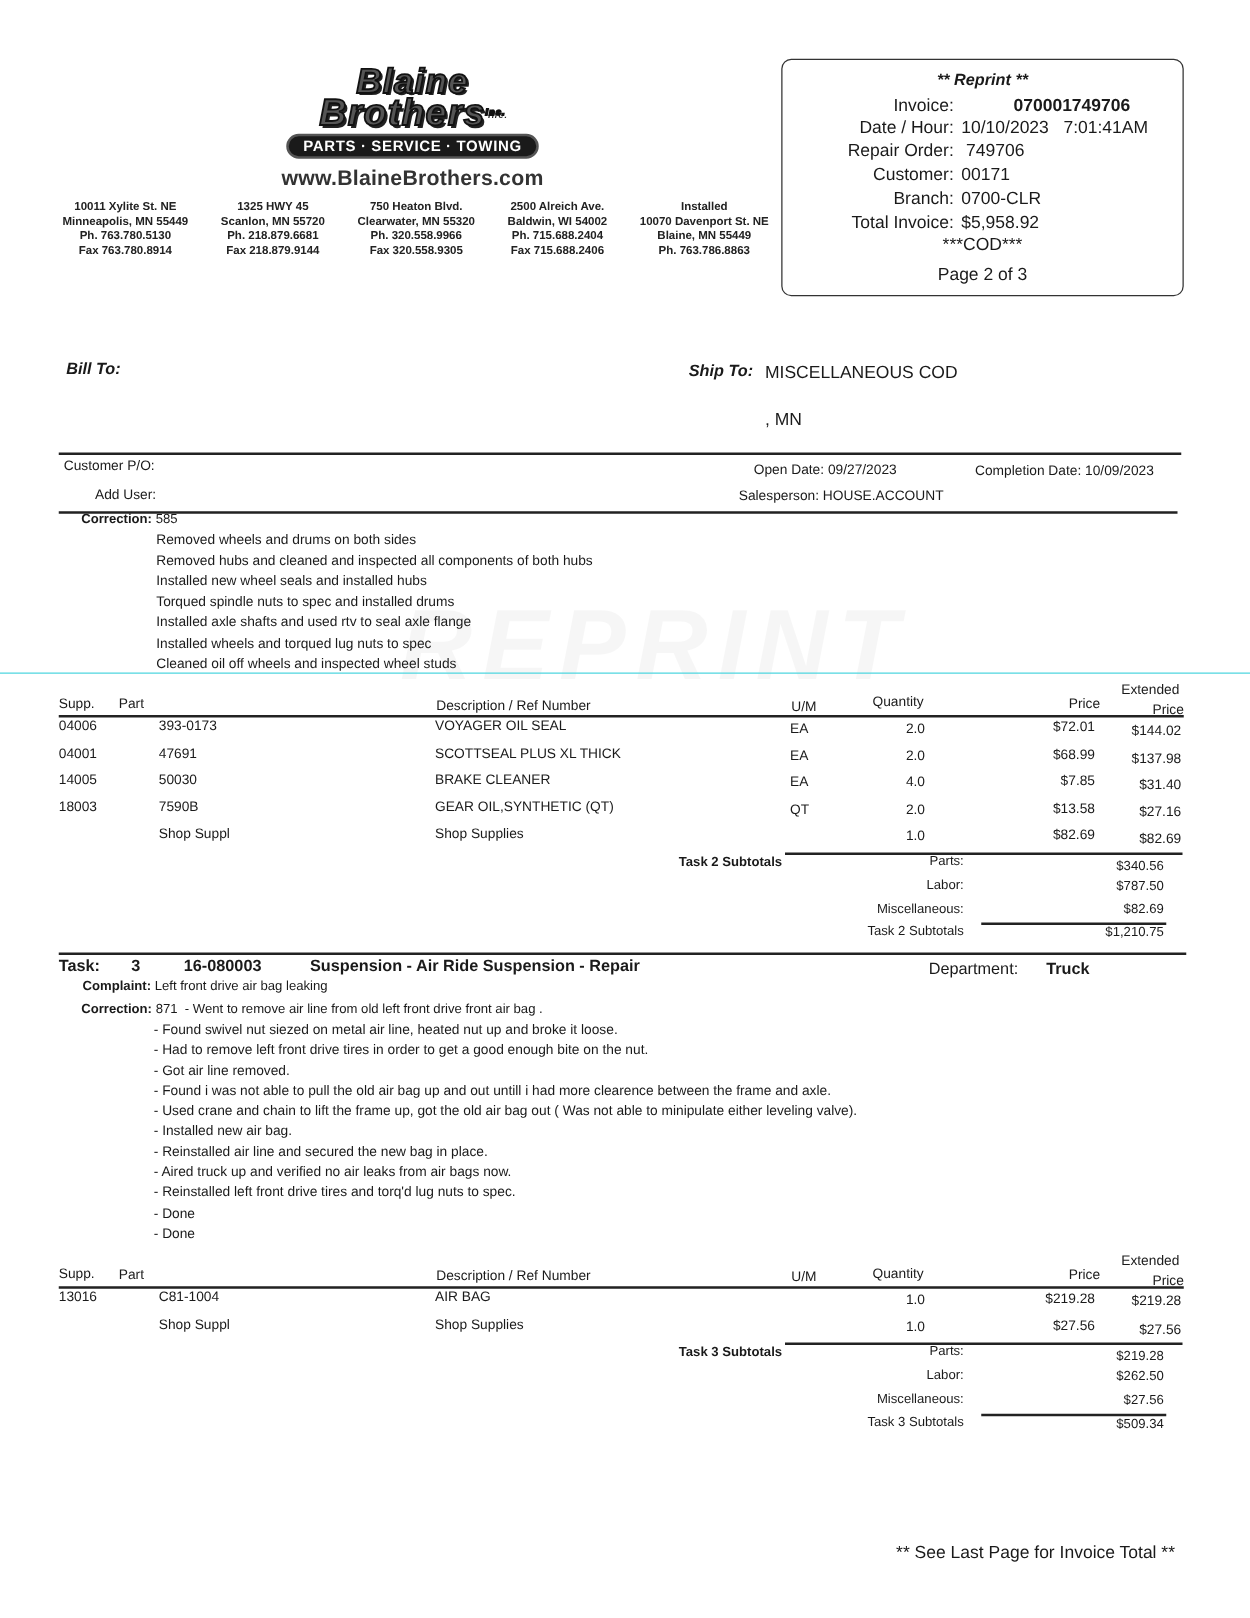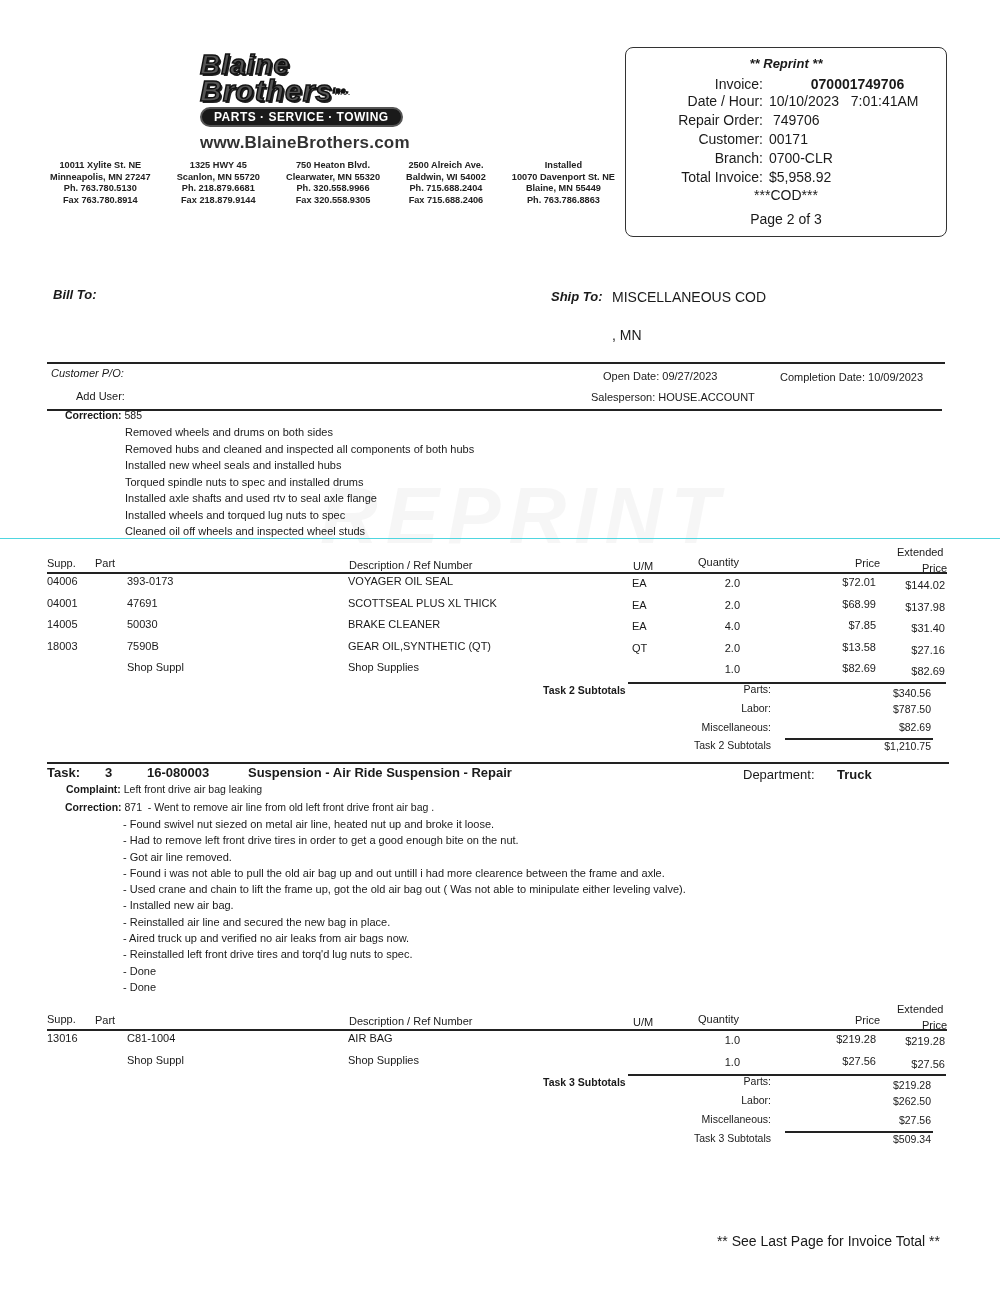--- a/index.html
+++ b/index.html
@@ -1,21 +1,21 @@
 <!DOCTYPE html>
 <html><head>
 <meta charset="utf-8">
 <style>
   * { box-sizing: border-box; margin: 0; padding: 0; }
   html, body { width: 1000px; height: 1294px; background: #ffffff; }
   body { position: relative; font-family: "Liberation Sans", sans-serif; color: #1a1a1a; overflow: hidden; }
   .abs { position: absolute; }
 
   
-  .logo-block { left: 200px; top: 52px; width: 260px; text-align: left; }
+  .logo-block { left: 200px; top: 52px; width: 260px; text-align: center; }
   .logo-word { font-family: "Liberation Sans", sans-serif; font-weight: 900; font-style: italic; font-size: 28px; line-height: 26px; letter-spacing: 1px; color: #555; -webkit-text-stroke: 1.5px #111; text-shadow: 2px 2px 0 #222; }
   .logo-word.b2 { font-size: 30px; }
   .logo-inc { font-size: 7px; font-style: italic; vertical-align: bottom; color: #222; }
   .logo-tagline { display: inline-block; margin-top: 3px; background: #1a1a1a; color: #fff; font-weight: bold; font-size: 12px; letter-spacing: 0.5px; padding: 1px 12px; border-radius: 10px; border: 2px solid #555; }
   .logo-web { font-weight: bold; font-size: 17px; color: #333; margin-top: 6px; letter-spacing: 0.2px; }
 
   
   .branches { left: 50px; top: 160px; width: 565px; display: flex; justify-content: space-between; }
   .branch { text-align: center; font-size: 9.2px; font-weight: bold; line-height: 11.5px; color: #222; }
 
@@ -52,21 +52,21 @@
 <div class="abs logo-block">
   <div class="logo-word">Blaine</div>
   <div class="logo-word b2"><span>Brothers</span><span class="logo-inc">Inc.</span></div>
   <div class="logo-tagline">PARTS · SERVICE · TOWING</div>
   <div class="logo-web">www.BlaineBrothers.com</div>
 </div>
 
 <div class="abs branches">
   <div class="branch">
     <div>10011 Xylite St. NE</div>
-    <div>Minneapolis, MN 27247</div>
+    <div>Minneapolis, MN 55449</div>
     <div>Ph. 763.780.5130</div>
     <div>Fax 763.780.8914</div>
   </div>
   <div class="branch">
     <div>1325 HWY 45</div>
     <div>Scanlon, MN 55720</div>
     <div>Ph. 218.879.6681</div>
     <div>Fax 218.879.9144</div>
   </div>
   <div class="branch">
@@ -118,21 +118,21 @@
   <div class="inv-center" style="top:139px;">***COD***</div>
   <div class="inv-center" style="top:163px;">Page 2 of 3</div>
 </div>
 
 <div class="abs bill-to">Bill To:</div>
 <div class="abs ship-to-lbl">Ship To:</div>
 <div class="abs ship-to-val">MISCELLANEOUS COD</div>
 <div class="abs ship-city">, MN</div>
 
 <div class="abs hrule" style="left:47px; top:362px; width:898px;"></div>
-<div class="abs small" style="left:51px; top:367px;font-style:italic;">Customer P/O:</div>
+<div class="abs small" style="left:51px; top:367px;">Customer P/O:</div>
 <div class="abs small" style="left:76px; top:390px;">Add User:</div>
 <div class="abs small" style="left:603px; top:370px;">Open Date: 09/27/2023</div>
 <div class="abs small" style="left:780px; top:371px;">Completion Date: 10/09/2023</div>
 <div class="abs small" style="left:591px; top:391px;">Salesperson: HOUSE.ACCOUNT</div>
 <div class="abs hrule" style="left:47px; top:409px; width:895px;"></div>
 
 <div class="abs watermark">REPRINT</div>
 
 <div class="abs tiny" style="left:65px; top:409px;">
   <b>Correction:</b>

